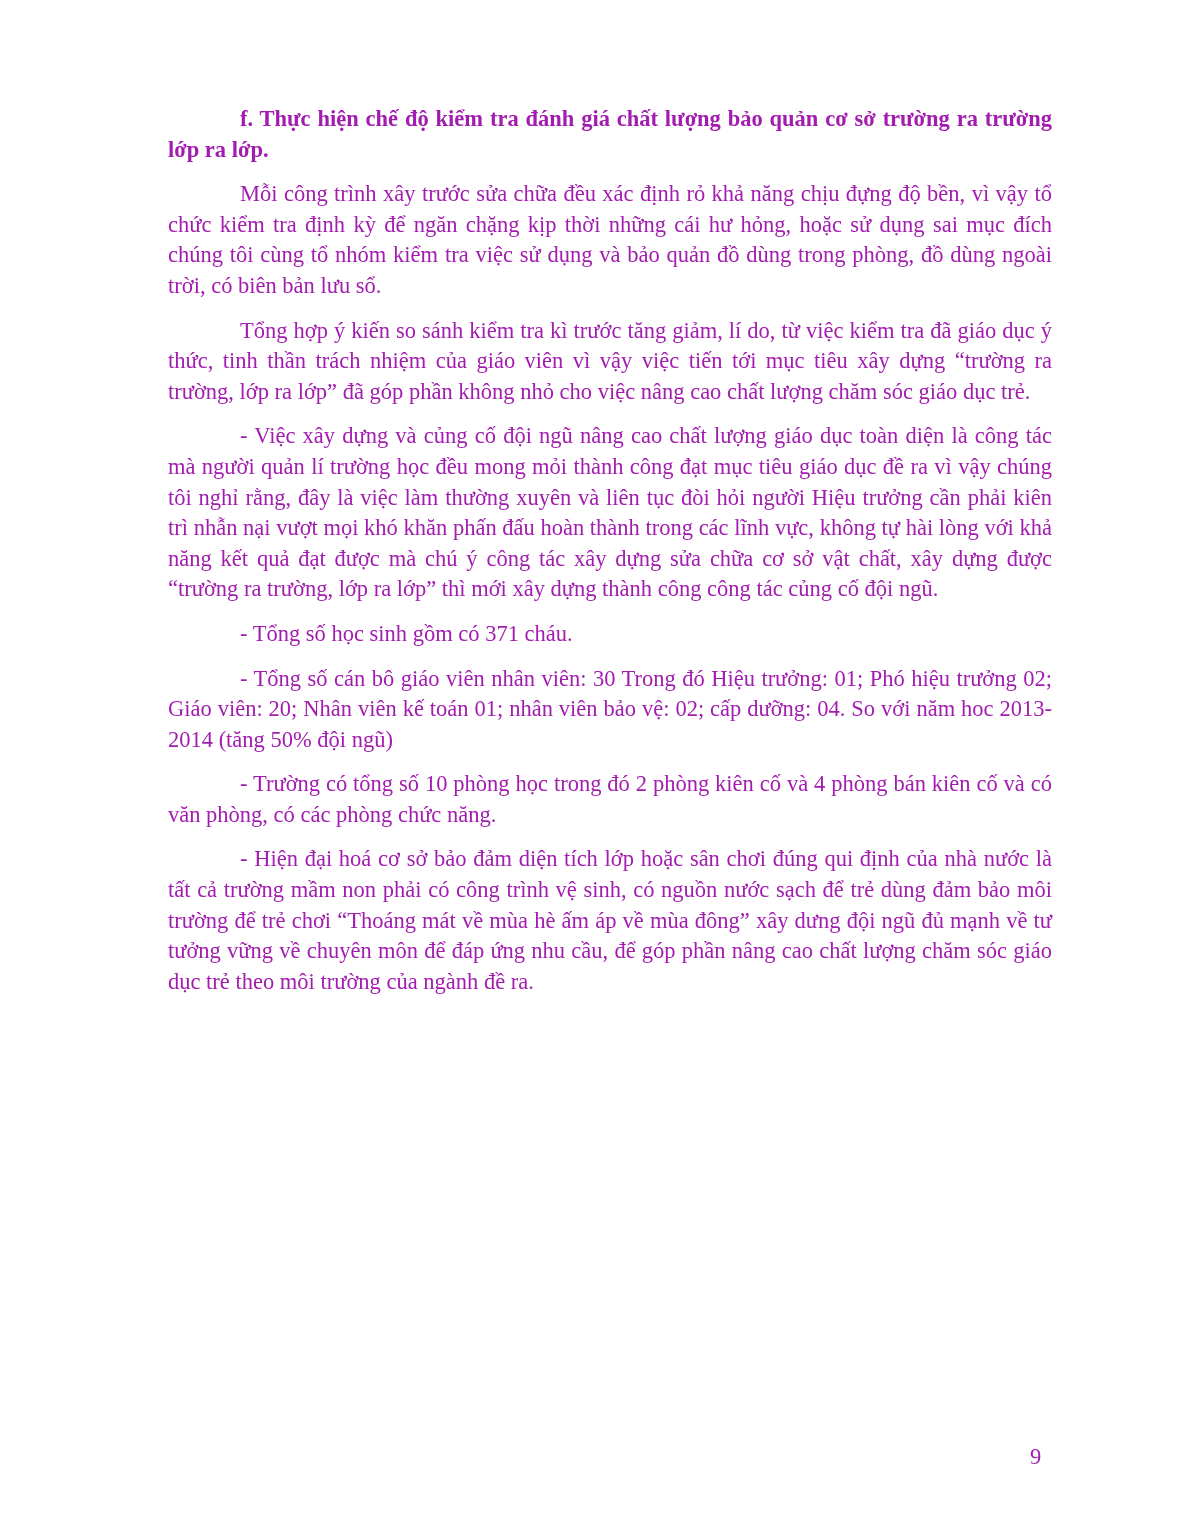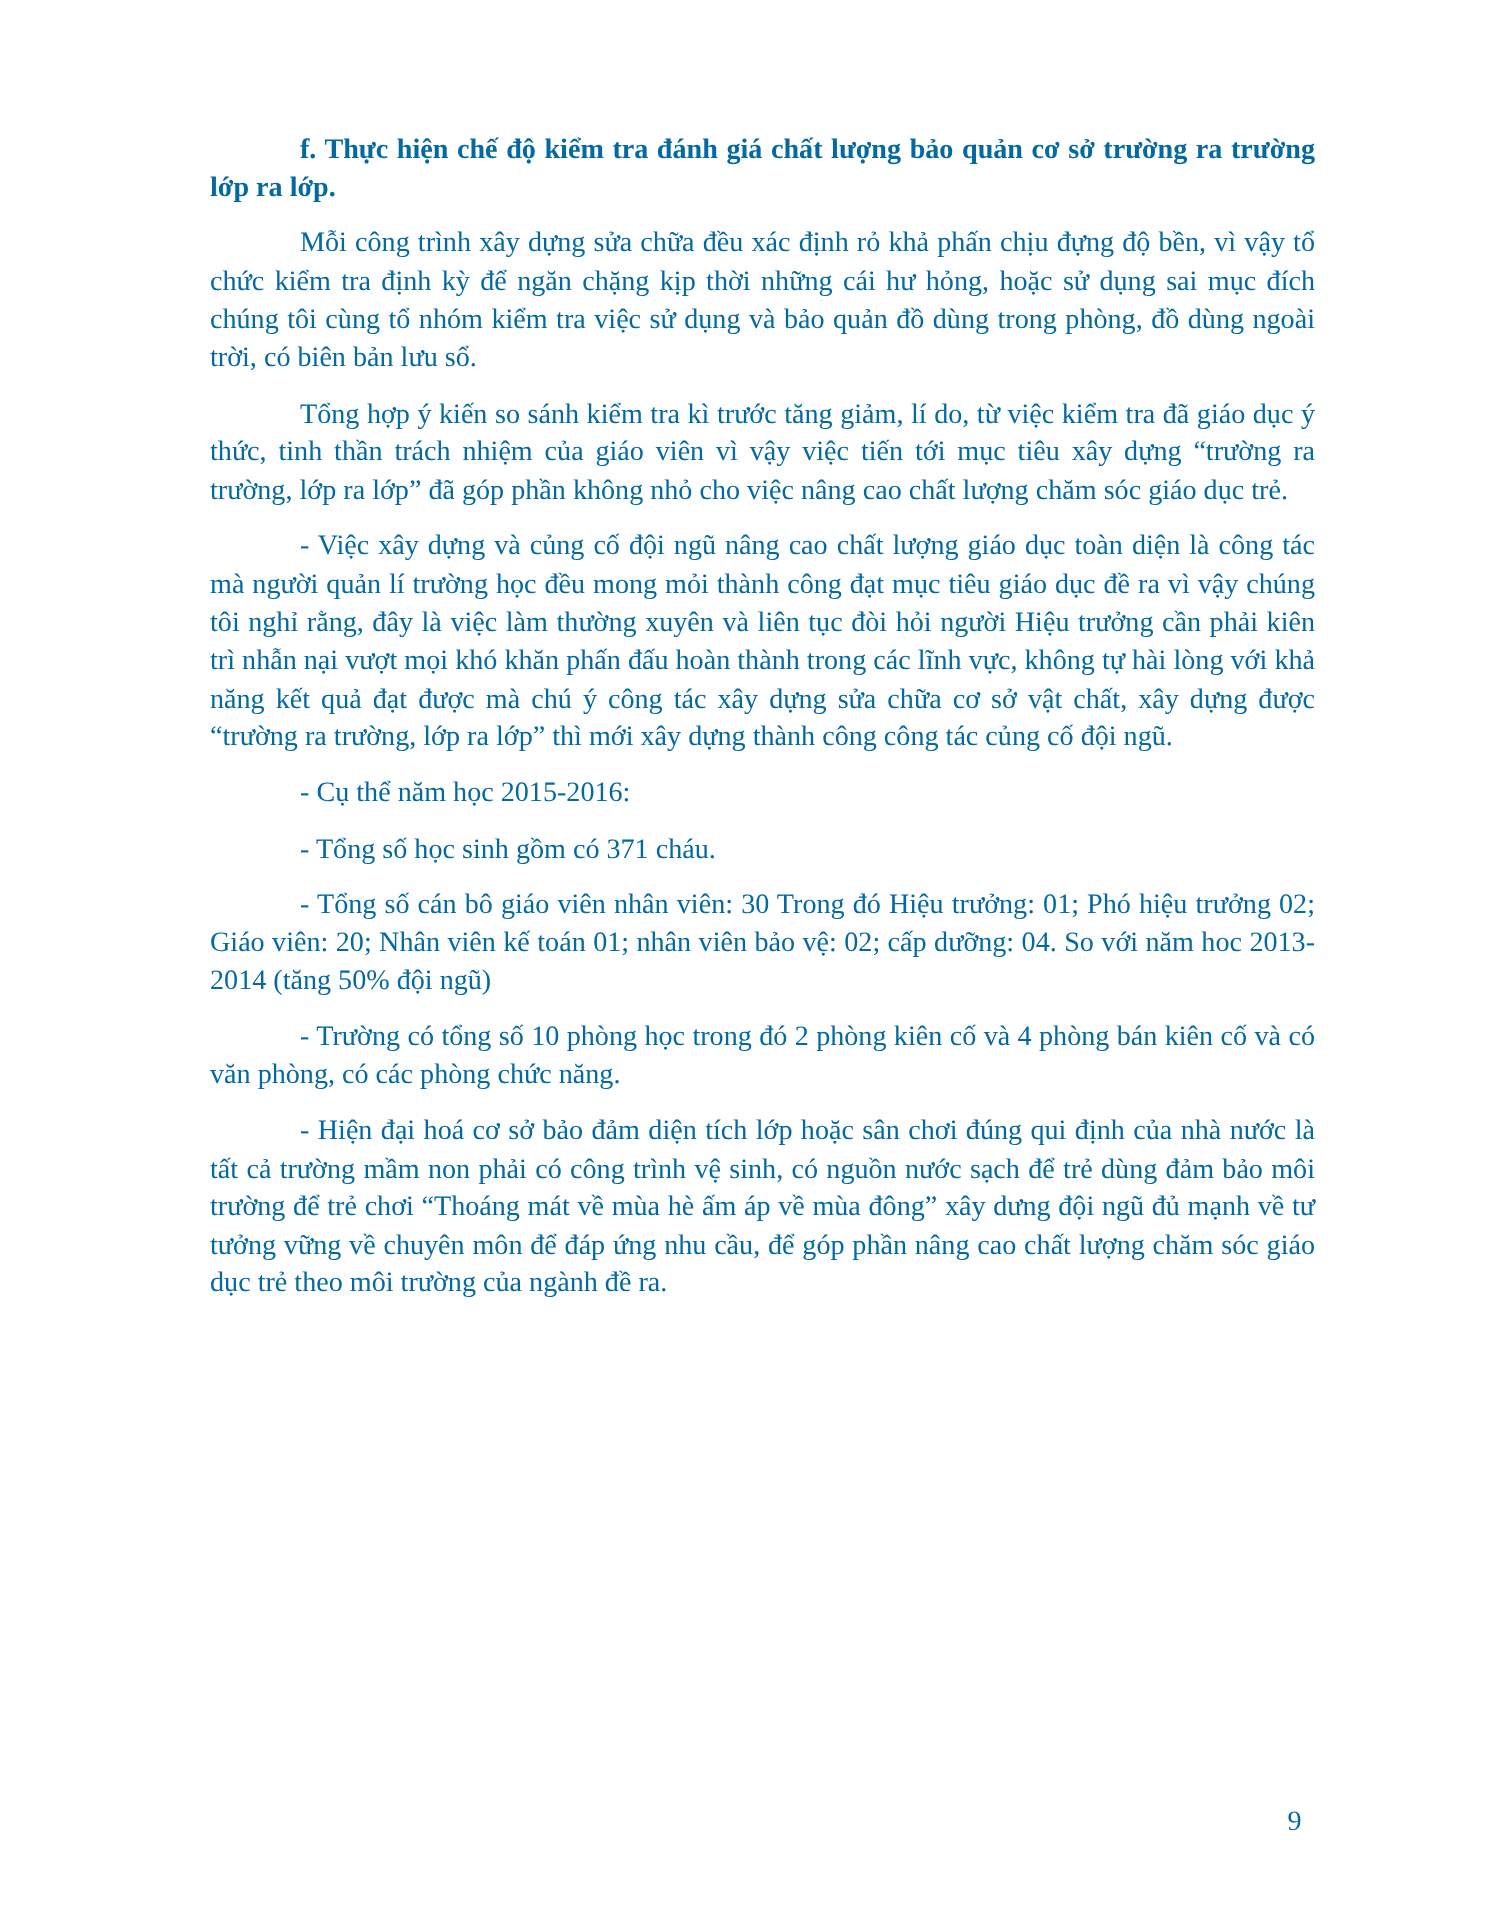--- a/index.html
+++ b/index.html
@@ -7,21 +7,21 @@
     padding: 0;
     background: #ffffff;
   }
   .page {
     position: relative;
     width: 1190px;
     height: 1540px;
     background: #ffffff;
     overflow: hidden;
     font-family: "Liberation Serif", "DejaVu Serif", serif;
-    color: #0369a1;
+    color: #a21caf;
   }
   .content {
     position: absolute;
     left: 168px;
     top: 104px;
     width: 884px;
     font-size: 22.5px;
     line-height: 30.6px;
     text-align: justify;
   }
@@ -44,23 +44,22 @@
     line-height: 30px;
     text-align: left;
   }
 </style>
 </head>
 <body>
 
 <div class="page">
   <div class="content">
     <p class="para heading">f. Thực hiện chế độ kiểm tra đánh giá chất lượng bảo quản cơ sở trường ra trường lớp ra lớp.</p>
-    <p class="para">Mỗi công trình xây dựng sửa chữa đều xác định rỏ khả phấn chịu đựng độ bền, vì vậy tổ chức kiểm tra định kỳ để ngăn chặng kịp thời những cái hư hỏng, hoặc sử dụng sai mục đích chúng tôi cùng tổ nhóm kiểm tra việc sử dụng và bảo quản đồ dùng trong phòng, đồ dùng ngoài trời, có biên bản lưu sổ.</p>
+    <p class="para">Mỗi công trình xây trước sửa chữa đều xác định rỏ khả năng chịu đựng độ bền, vì vậy tổ chức kiểm tra định kỳ để ngăn chặng kịp thời những cái hư hỏng, hoặc sử dụng sai mục đích chúng tôi cùng tổ nhóm kiểm tra việc sử dụng và bảo quản đồ dùng trong phòng, đồ dùng ngoài trời, có biên bản lưu sổ.</p>
     <p class="para">Tổng hợp ý kiến so sánh kiểm tra kì trước tăng giảm, lí do, từ việc kiểm tra đã giáo dục ý thức, tinh thần trách nhiệm của giáo viên vì vậy việc tiến tới mục tiêu xây dựng “trường ra trường, lớp ra lớp” đã góp phần không nhỏ cho việc nâng cao chất lượng chăm sóc giáo dục trẻ.</p>
     <p class="para">- Việc xây dựng và củng cố đội ngũ nâng cao chất lượng giáo dục toàn diện là công tác mà người quản lí trường học đều mong mỏi thành công đạt mục tiêu giáo dục đề ra vì vậy chúng tôi nghỉ rằng, đây là việc làm thường xuyên và liên tục đòi hỏi người Hiệu trưởng cần phải kiên trì nhẫn nại vượt mọi khó khăn phấn đấu hoàn thành trong các lĩnh vực, không tự hài lòng với khả năng kết quả đạt được mà chú ý công tác xây dựng sửa chữa cơ sở vật chất, xây dựng được “trường ra trường, lớp ra lớp” thì mới xây dựng thành công công tác củng cố đội ngũ.</p>
-    <p class="para">- Cụ thể năm học 2015-2016:</p>
     <p class="para">- Tổng số học sinh gồm có 371 cháu.</p>
     <p class="para">- Tổng số cán bô giáo viên nhân viên: 30 Trong đó Hiệu trưởng: 01; Phó hiệu trưởng 02; Giáo viên: 20; Nhân viên kế toán 01; nhân viên bảo vệ: 02; cấp dưỡng: 04. So với năm hoc 2013-2014 (tăng 50% đội ngũ)</p>
     <p class="para">- Trường có tổng số 10 phòng học trong đó 2 phòng kiên cố và 4 phòng bán kiên cố và có văn phòng, có các phòng chức năng.</p>
     <p class="para">- Hiện đại hoá cơ sở bảo đảm diện tích lớp hoặc sân chơi đúng qui định của nhà nước là tất cả trường mầm non phải có công trình vệ sinh, có nguồn nước sạch để trẻ dùng đảm bảo môi trường để trẻ chơi “Thoáng mát về mùa hè ấm áp về mùa đông” xây dưng đội ngũ đủ mạnh về tư tưởng vững về chuyên môn để đáp ứng nhu cầu, để góp phần nâng cao chất lượng chăm sóc giáo dục trẻ theo môi trường của ngành đề ra.</p>
   </div>
   <div class="page-number">9</div>
 </div>
 
 </body></html>

